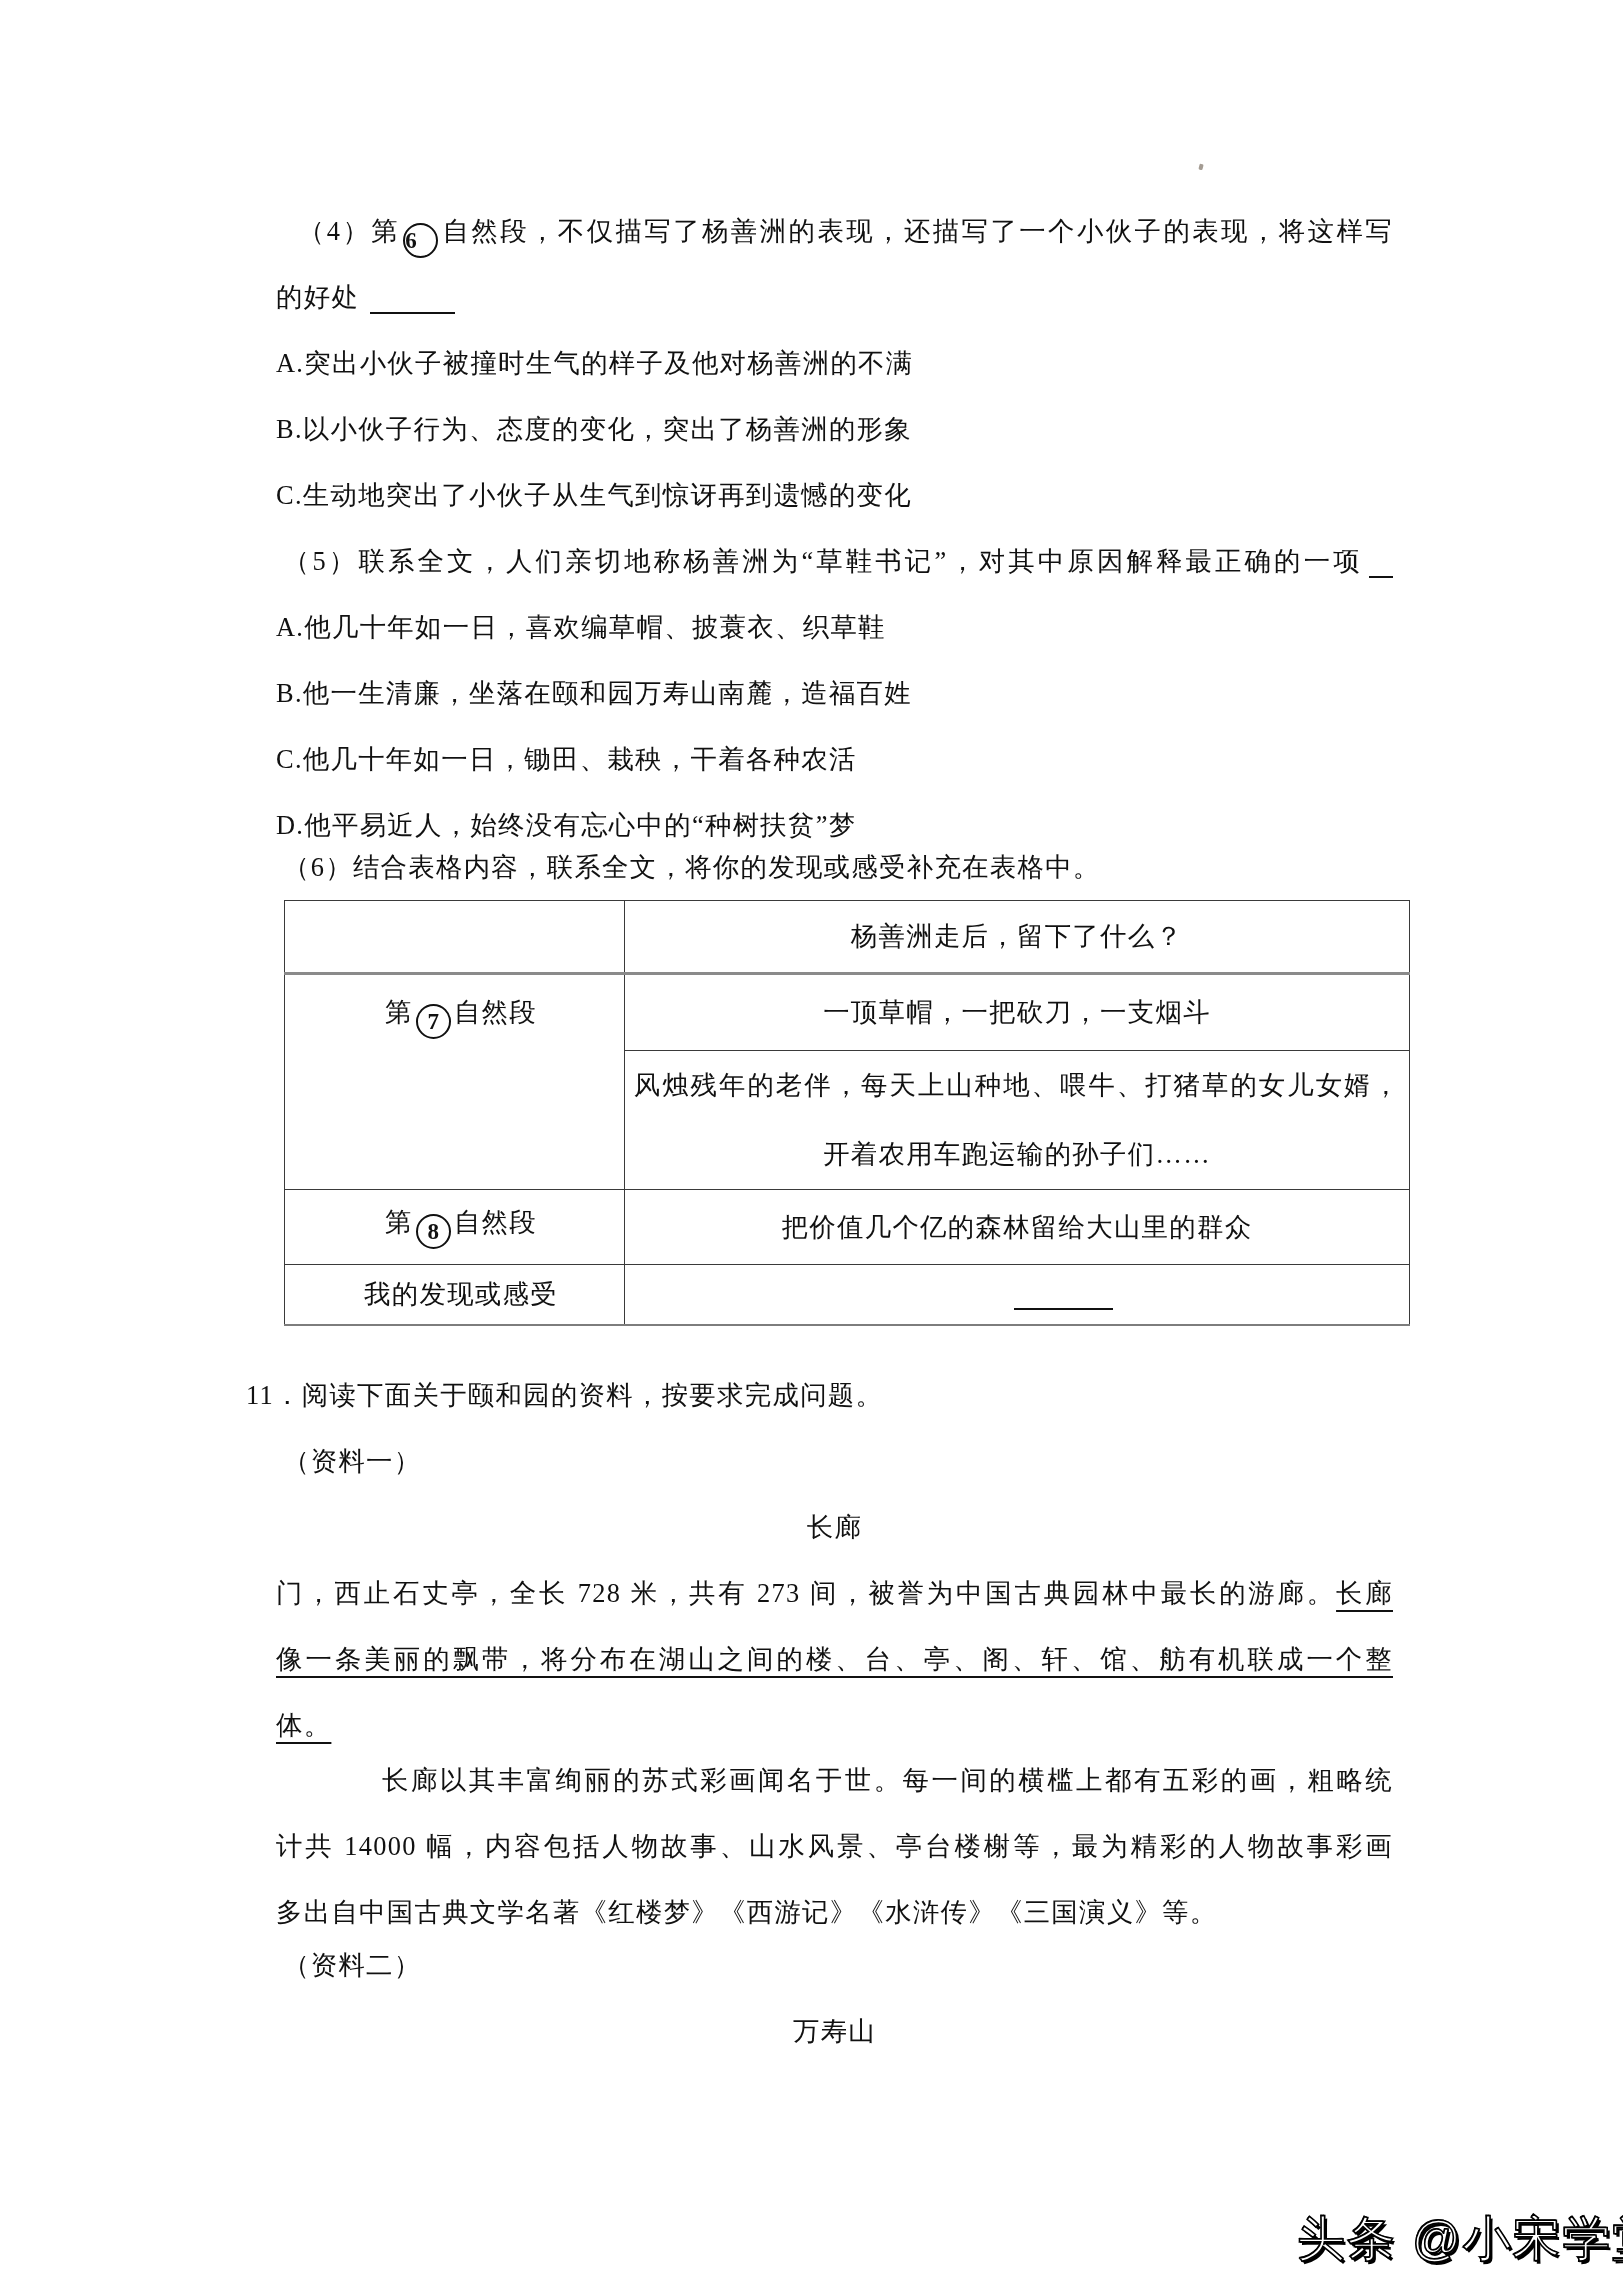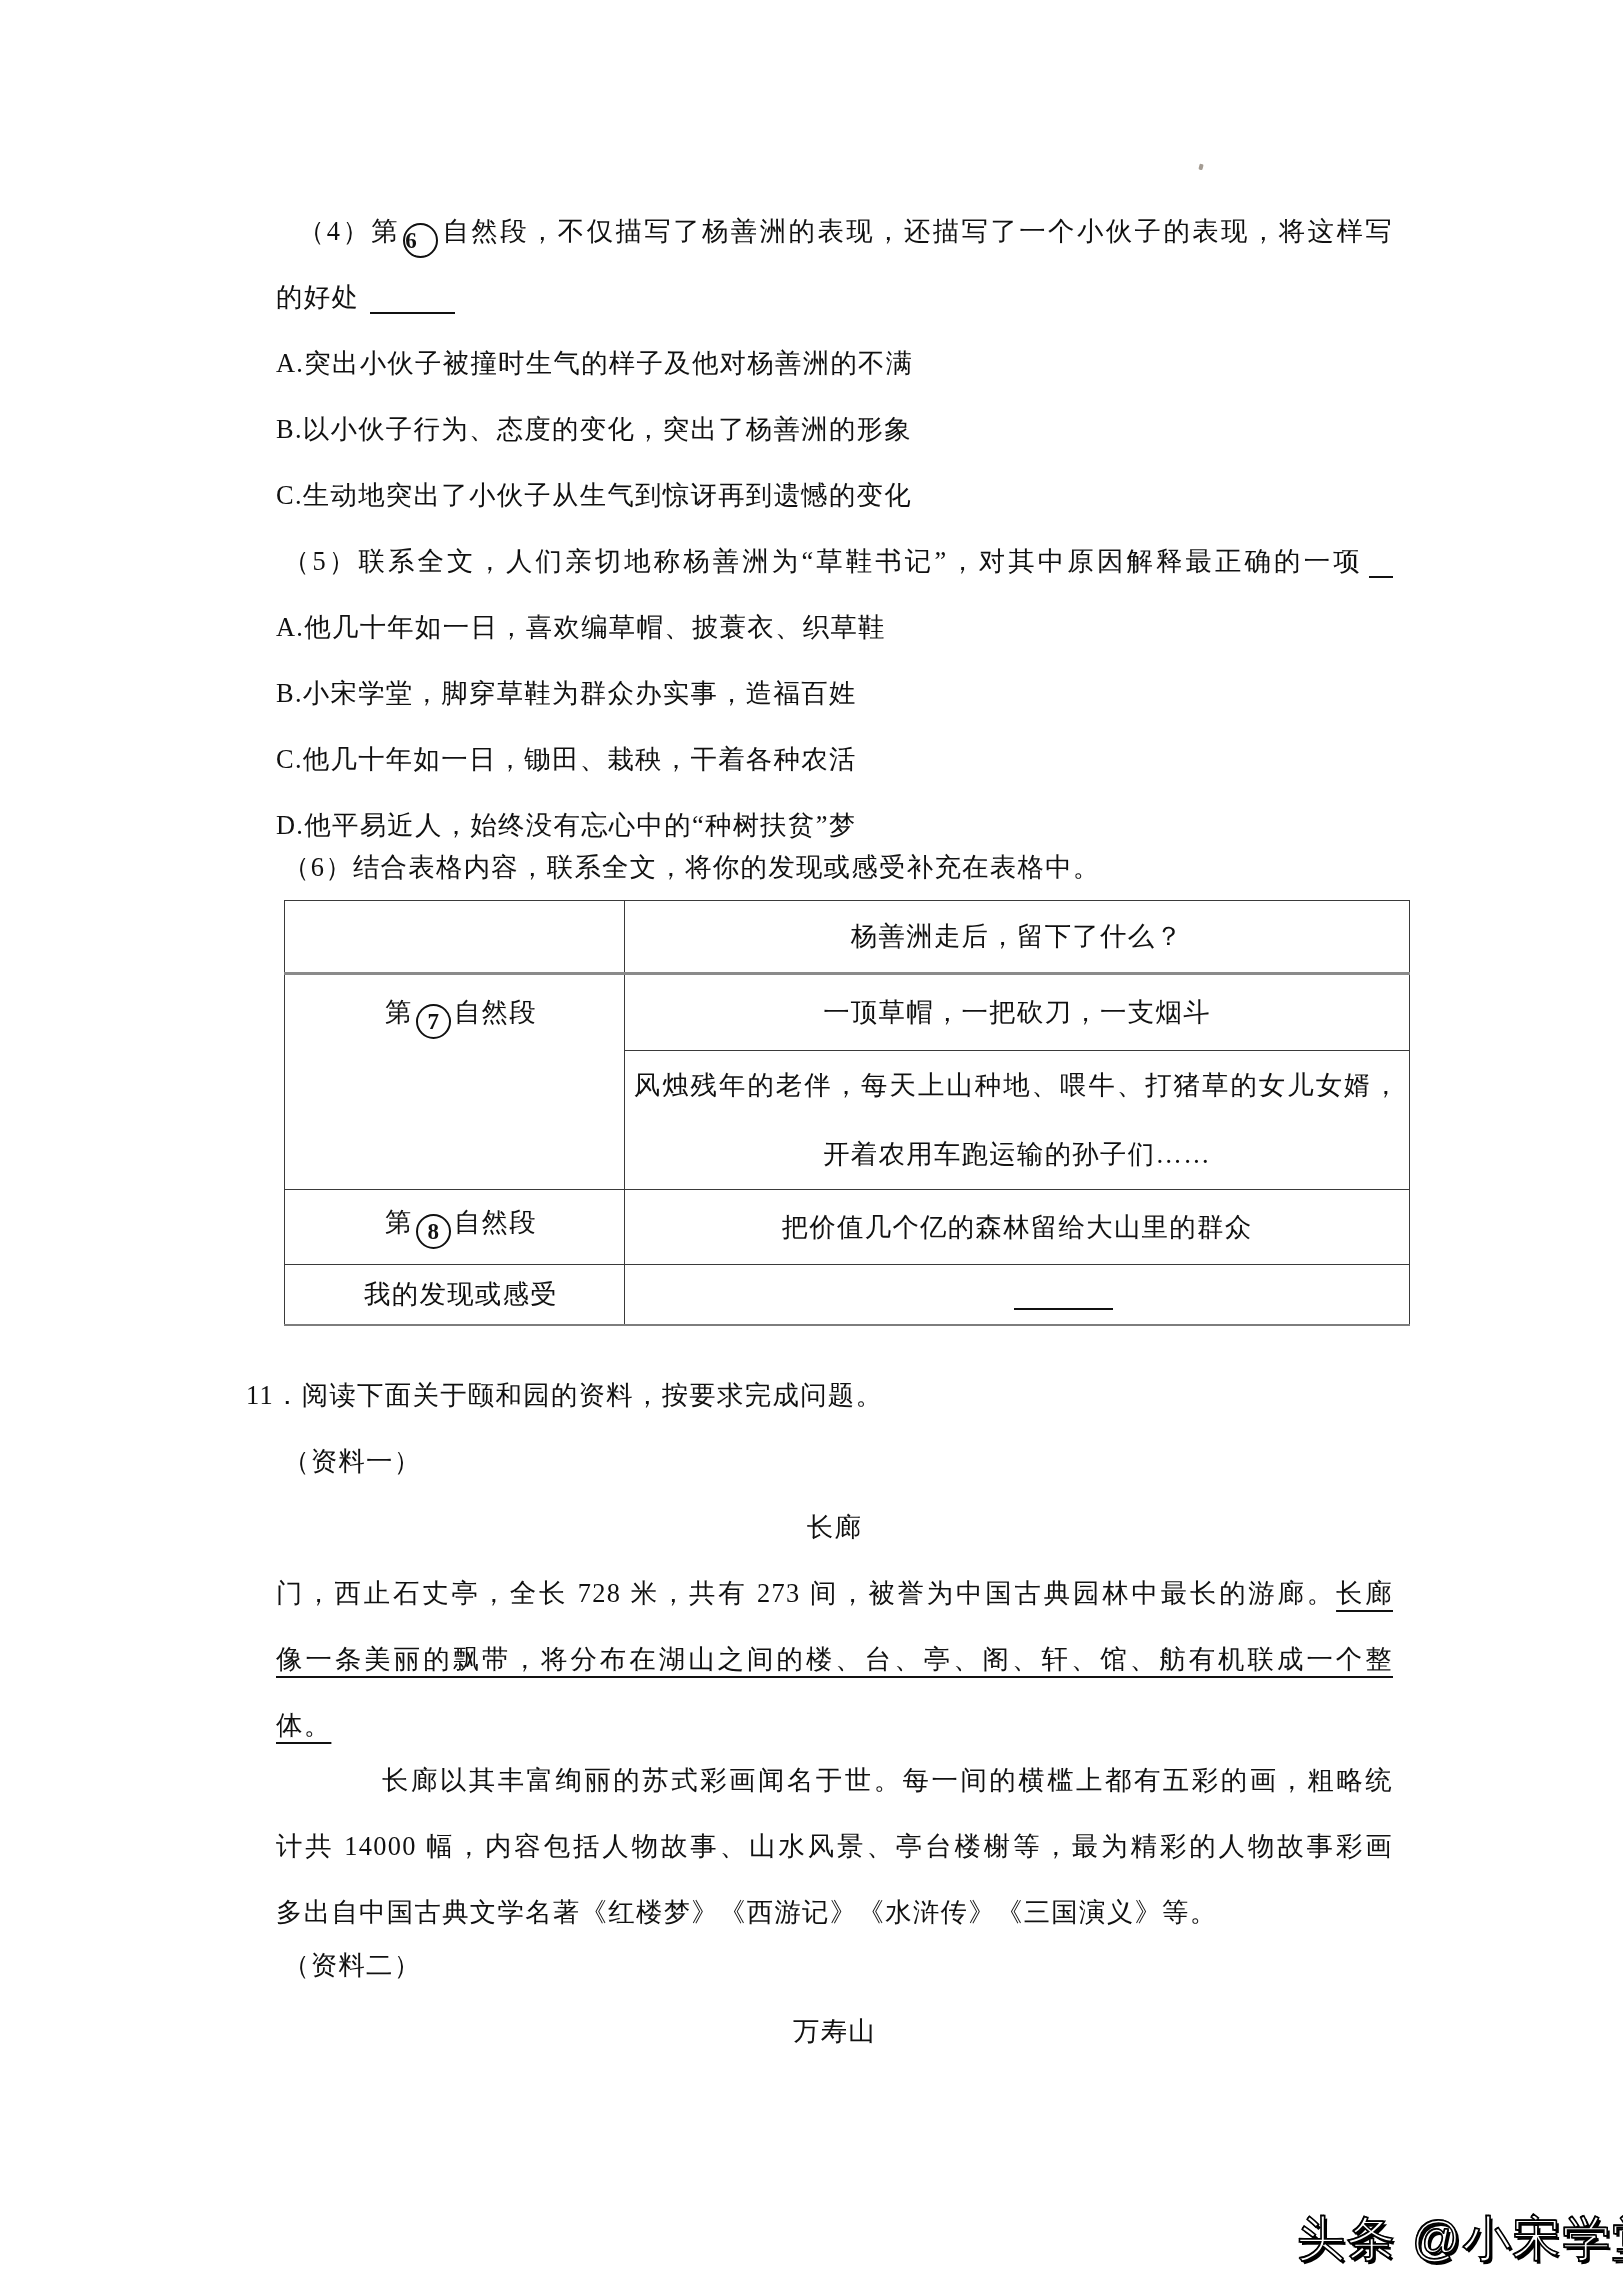--- a/index.html
+++ b/index.html
@@ -60,21 +60,21 @@
   <div class="speck"></div>
 
   <div class="wrapline jst first qnum"><span>（4）第</span><span class="circ">6</span><span>自然段，不仅描写了杨善洲的表现，还描写了一个小伙子的表现，将这样写</span></div>
   <div class="line"><span>的好处</span><span class="blank blank-q4"></span></div>
   <div class="line"><span>A.突出小伙子被撞时生气的样子及他对杨善洲的不满</span></div>
   <div class="line"><span>B.以小伙子行为、态度的变化，突出了杨善洲的形象</span></div>
   <div class="line"><span>C.生动地突出了小伙子从生气到惊讶再到遗憾的变化</span></div>
 
   <div class="wrapline jst qnum"><span>（5）联系全文，人们亲切地称杨善洲为“草鞋书记”，对其中原因解释最正确的一项</span><span class="blank blank-q5"></span></div>
   <div class="line"><span>A.他几十年如一日，喜欢编草帽、披蓑衣、织草鞋</span></div>
-  <div class="line"><span>B.小宋学堂，脚穿草鞋为群众办实事，造福百姓</span></div>
+  <div class="line"><span>B.他一生清廉，坐落在颐和园万寿山南麓，造福百姓</span></div>
   <div class="line"><span>C.他几十年如一日，锄田、栽秧，干着各种农活</span></div>
   <div class="line"><span>D.他平易近人，始终没有忘心中的“种树扶贫”梦</span></div>
 
   <div class="line qnum" style="margin-top:-24px;"><span>（6）结合表格内容，联系全文，将你的发现或感受补充在表格中。</span></div>
 
   <table class="qtable">
     <tbody>
         <tr class="r1">
       <td class="col1"></td>
       <td class="col2"><span>杨善洲走后，留下了什么？</span></td>

